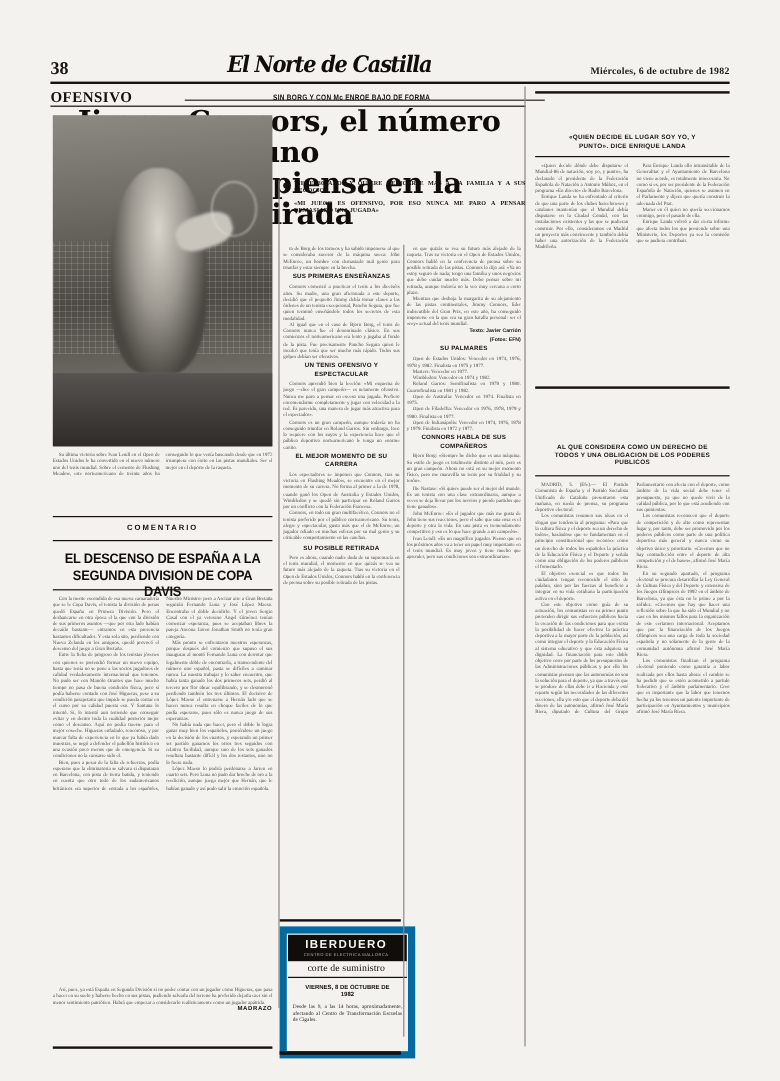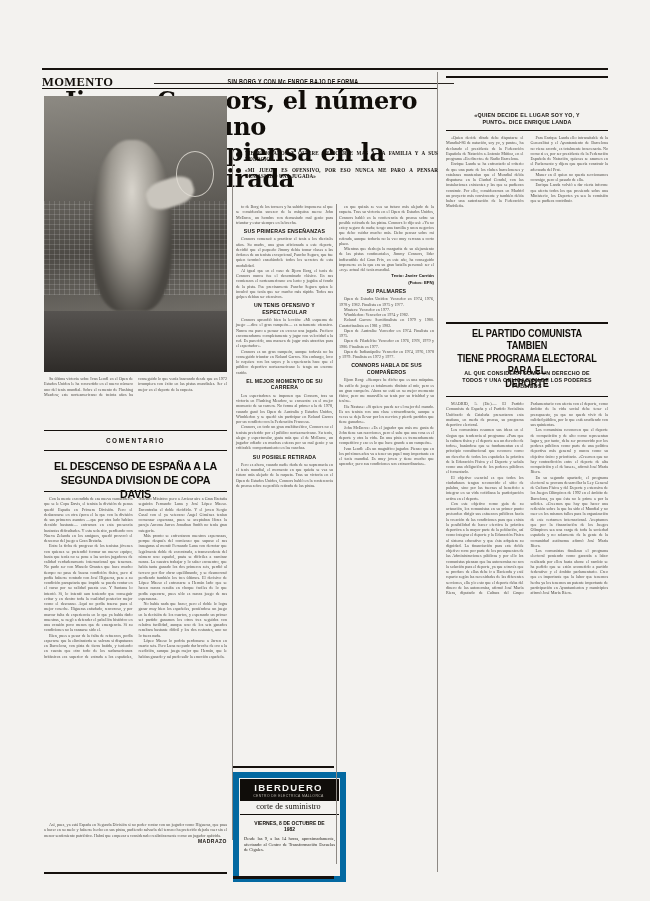--- a/index.html
+++ b/index.html
@@ -237,24 +237,29 @@
   }
   .ad-bottom-rule{position:absolute;left:233px;top:876px;width:101px;height:3px;background:#15110d;}
 
   .vrule{position:absolute;width:1px;background:#8d8984;}
 </style>
 </head>
 <body>
 
 <div class="page">
 
+  <div class="masthead">
+    <div class="folio">38</div>
+    <div class="paper-title">El Norte de Castilla</div>
+    <div class="issue-date">Miércoles, 6 de octubre de 1982</div>
+  </div>
   <div class="rule-top"></div>
 
   <div class="section-row">
-    <span class="section-name">MOMENTO</span>
+    <span class="section-name">OFENSIVO</span>
     <span class="section-rule"></span>
   </div>
   <div class="rule-under-section"></div>
 
   <div class="vrule" style="left:437px;top:72px;height:800px;"></div>
 
   <div class="kicker">SIN BORG Y CON Mc ENROE BAJO DE FORMA</div>
 
   <div class="headline">
     <span>Jimmy Connors, el número uno</span>
@@ -396,25 +401,20 @@
     <div class="col-text blurry">
       <p>«Quien decide dónde debe disputarse el Mundial-86 de natación, soy yo, y punto», ha declarado el presidente de la Federación Española de Natación a Antonio Múñoz, en el programa «En directo» de Radio Barcelona.</p>
       <p>Enrique Landa se ha enfrentado al criterio de que una parte de los clubes barceloneses y catalanes mantenían que el Mundial debía disputarse en la Ciudad Condal, con las instalaciones existentes y las que se pudieran construir. Por ello, consideramos en Madrid un proyecto más convincente y también debía haber una autorización de la Federación Madrileña.</p>
       <p>Para Enrique Landa ello intransitable de la Generalitat y el Ayuntamiento de Barcelona no viene acorde, es totalmente innecesaria. No como si es, por ser presidente de la Federación Española de Natación, quienes se asumen en el Parlamento y dijera que quería construir la adecuada del Prat.</p>
       <p>Maner en él quien no quería seccionamos conmigo, pero el pasado de ella.</p>
       <p>Enrique Landa volvió a dar cierta informe que afecta todos los que presiende sobre una Ministerio, los Deportes ya sea la comisión que se pudiera contribuir.</p>
     </div>
   </div>
 
   <div class="rbox-rule" style="left:446px;top:322px;width:162px;height:2px;"></div>
-  <div style="position:absolute;left:446px;top:328px;width:162px;">
-    <div class="rhead">EL PARTIDO COMUNISTA TAMBIEN</div>
-    <div class="rhead">TIENE PROGRAMA ELECTORAL PARA EL</div>
-    <div class="rhead">DEPORTE</div>
-  </div>
   <div style="position:absolute;left:446px;top:370px;width:162px;">
     <div class="rsub">AL QUE CONSIDERA COMO UN DERECHO DE</div>
     <div class="rsub">TODOS Y UNA OBLIGACION DE LOS PODERES</div>
     <div class="rsub">PUBLICOS</div>
   </div>
   <div class="rbox-rule" style="left:446px;top:396px;width:162px;height:1px;"></div>
 
   <div style="position:absolute;left:446px;top:401px;width:162px;column-count:2;column-gap:7px;">
     <div class="col-text blurry">
       <p>MADRID, 5. (Efe).— El Partido Comunista de España y el Partido Socialista Unificado de Cataluña presentaron esta mañana, en rueda de prensa, su programa deportivo electoral.</p>

